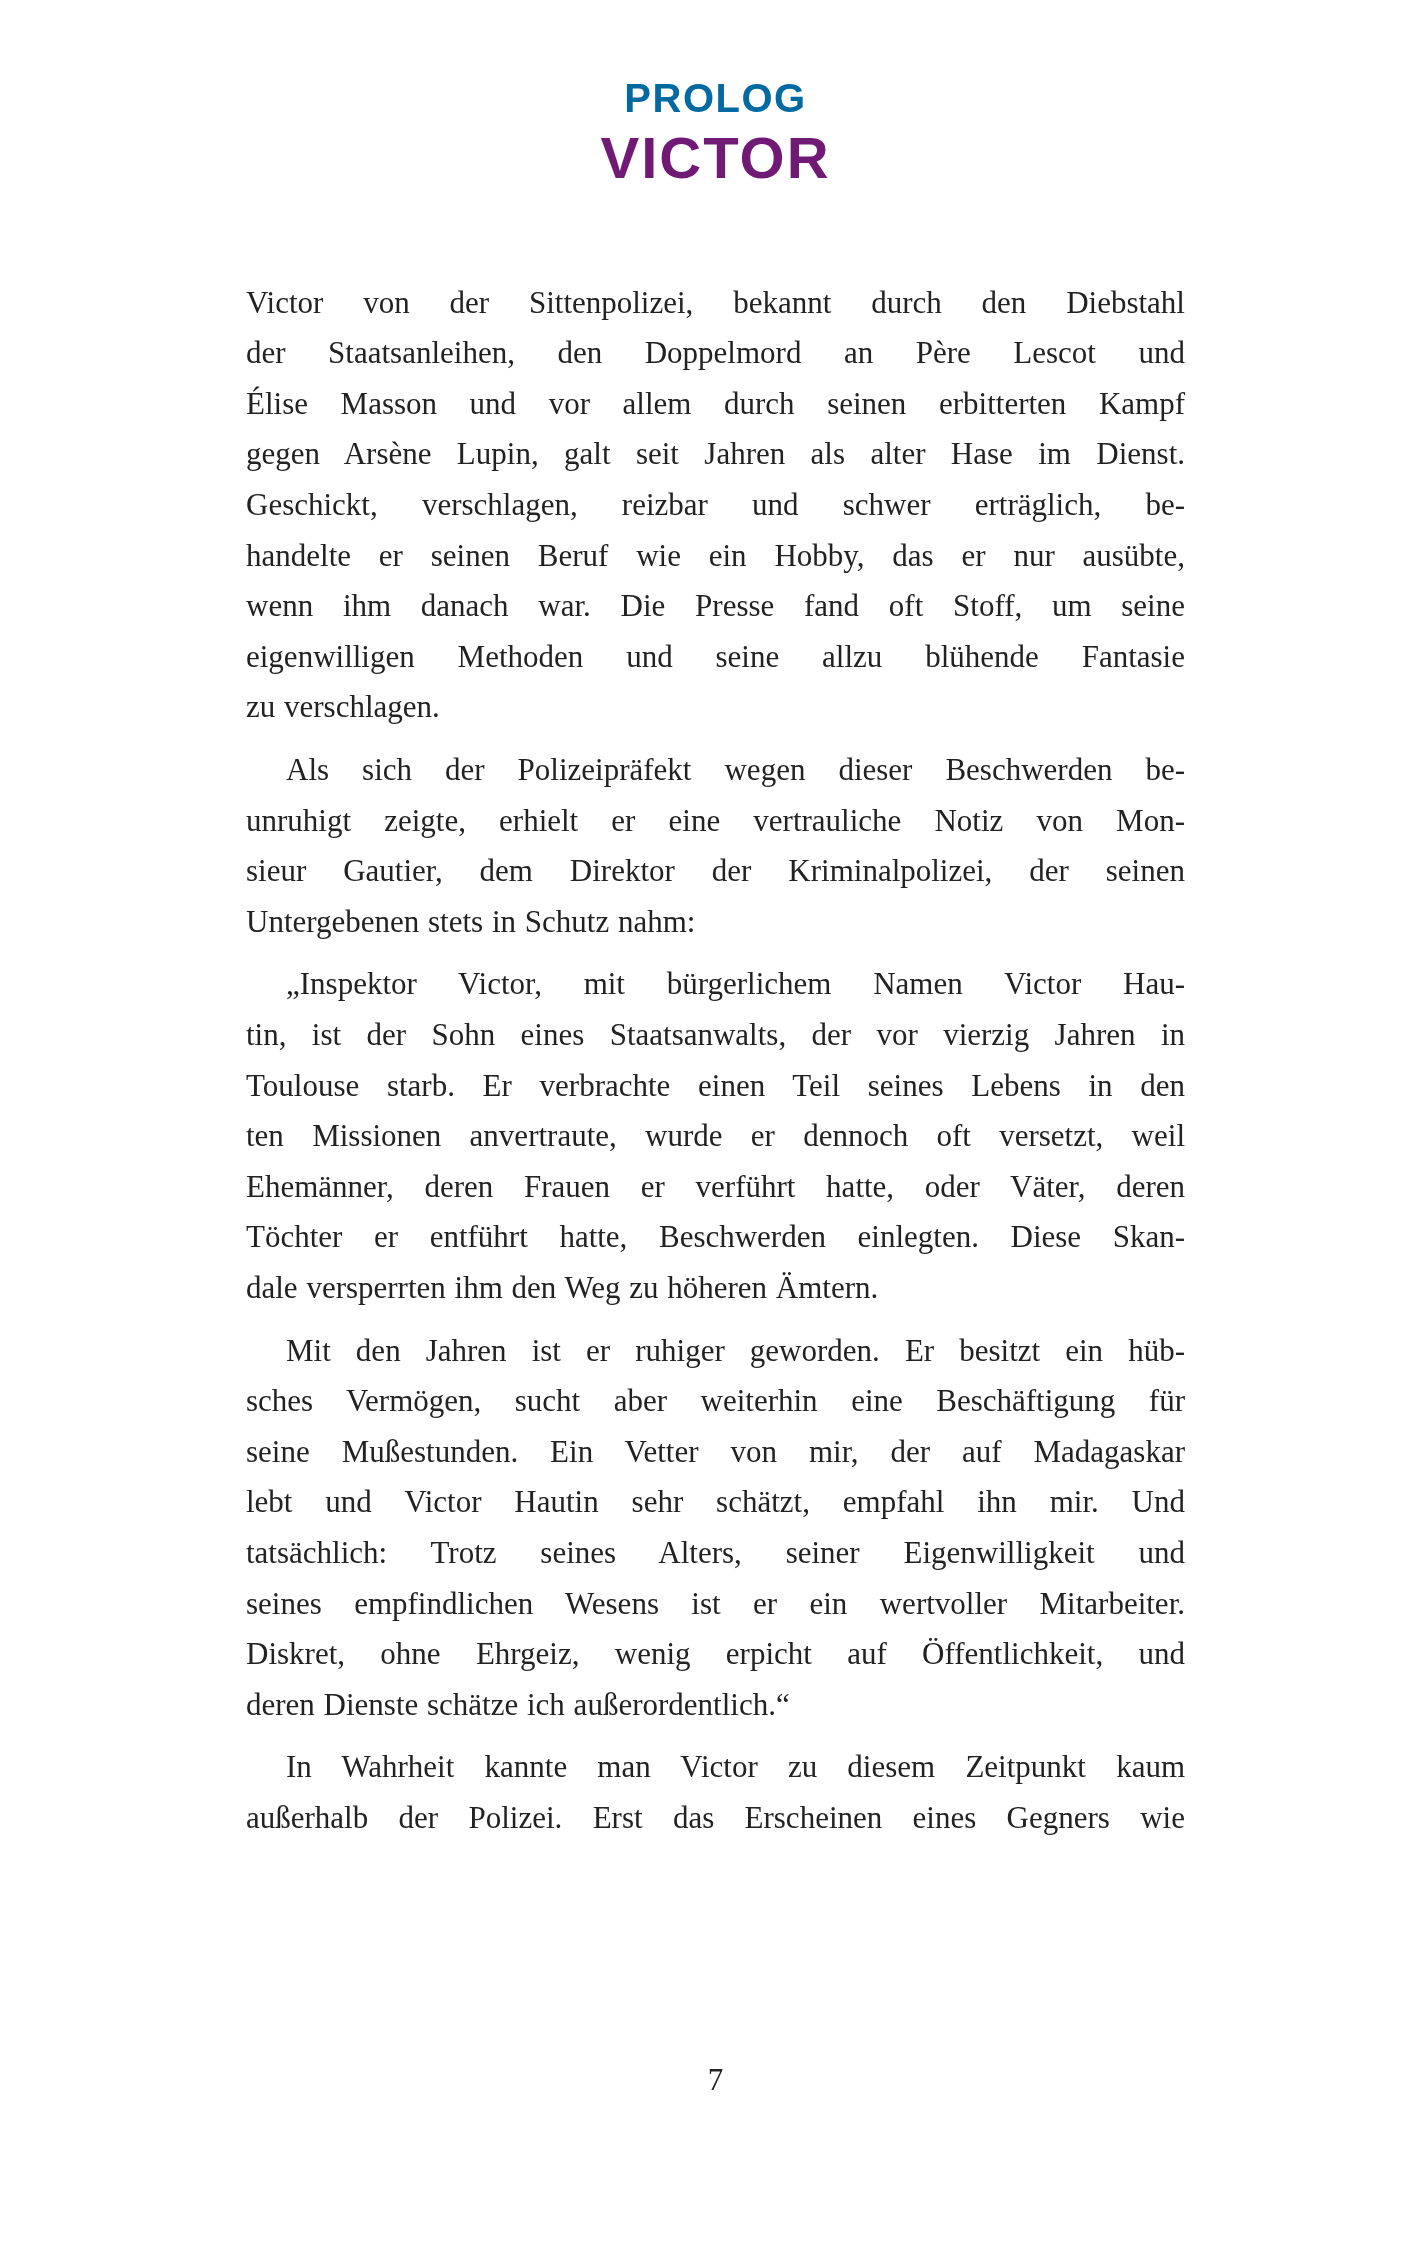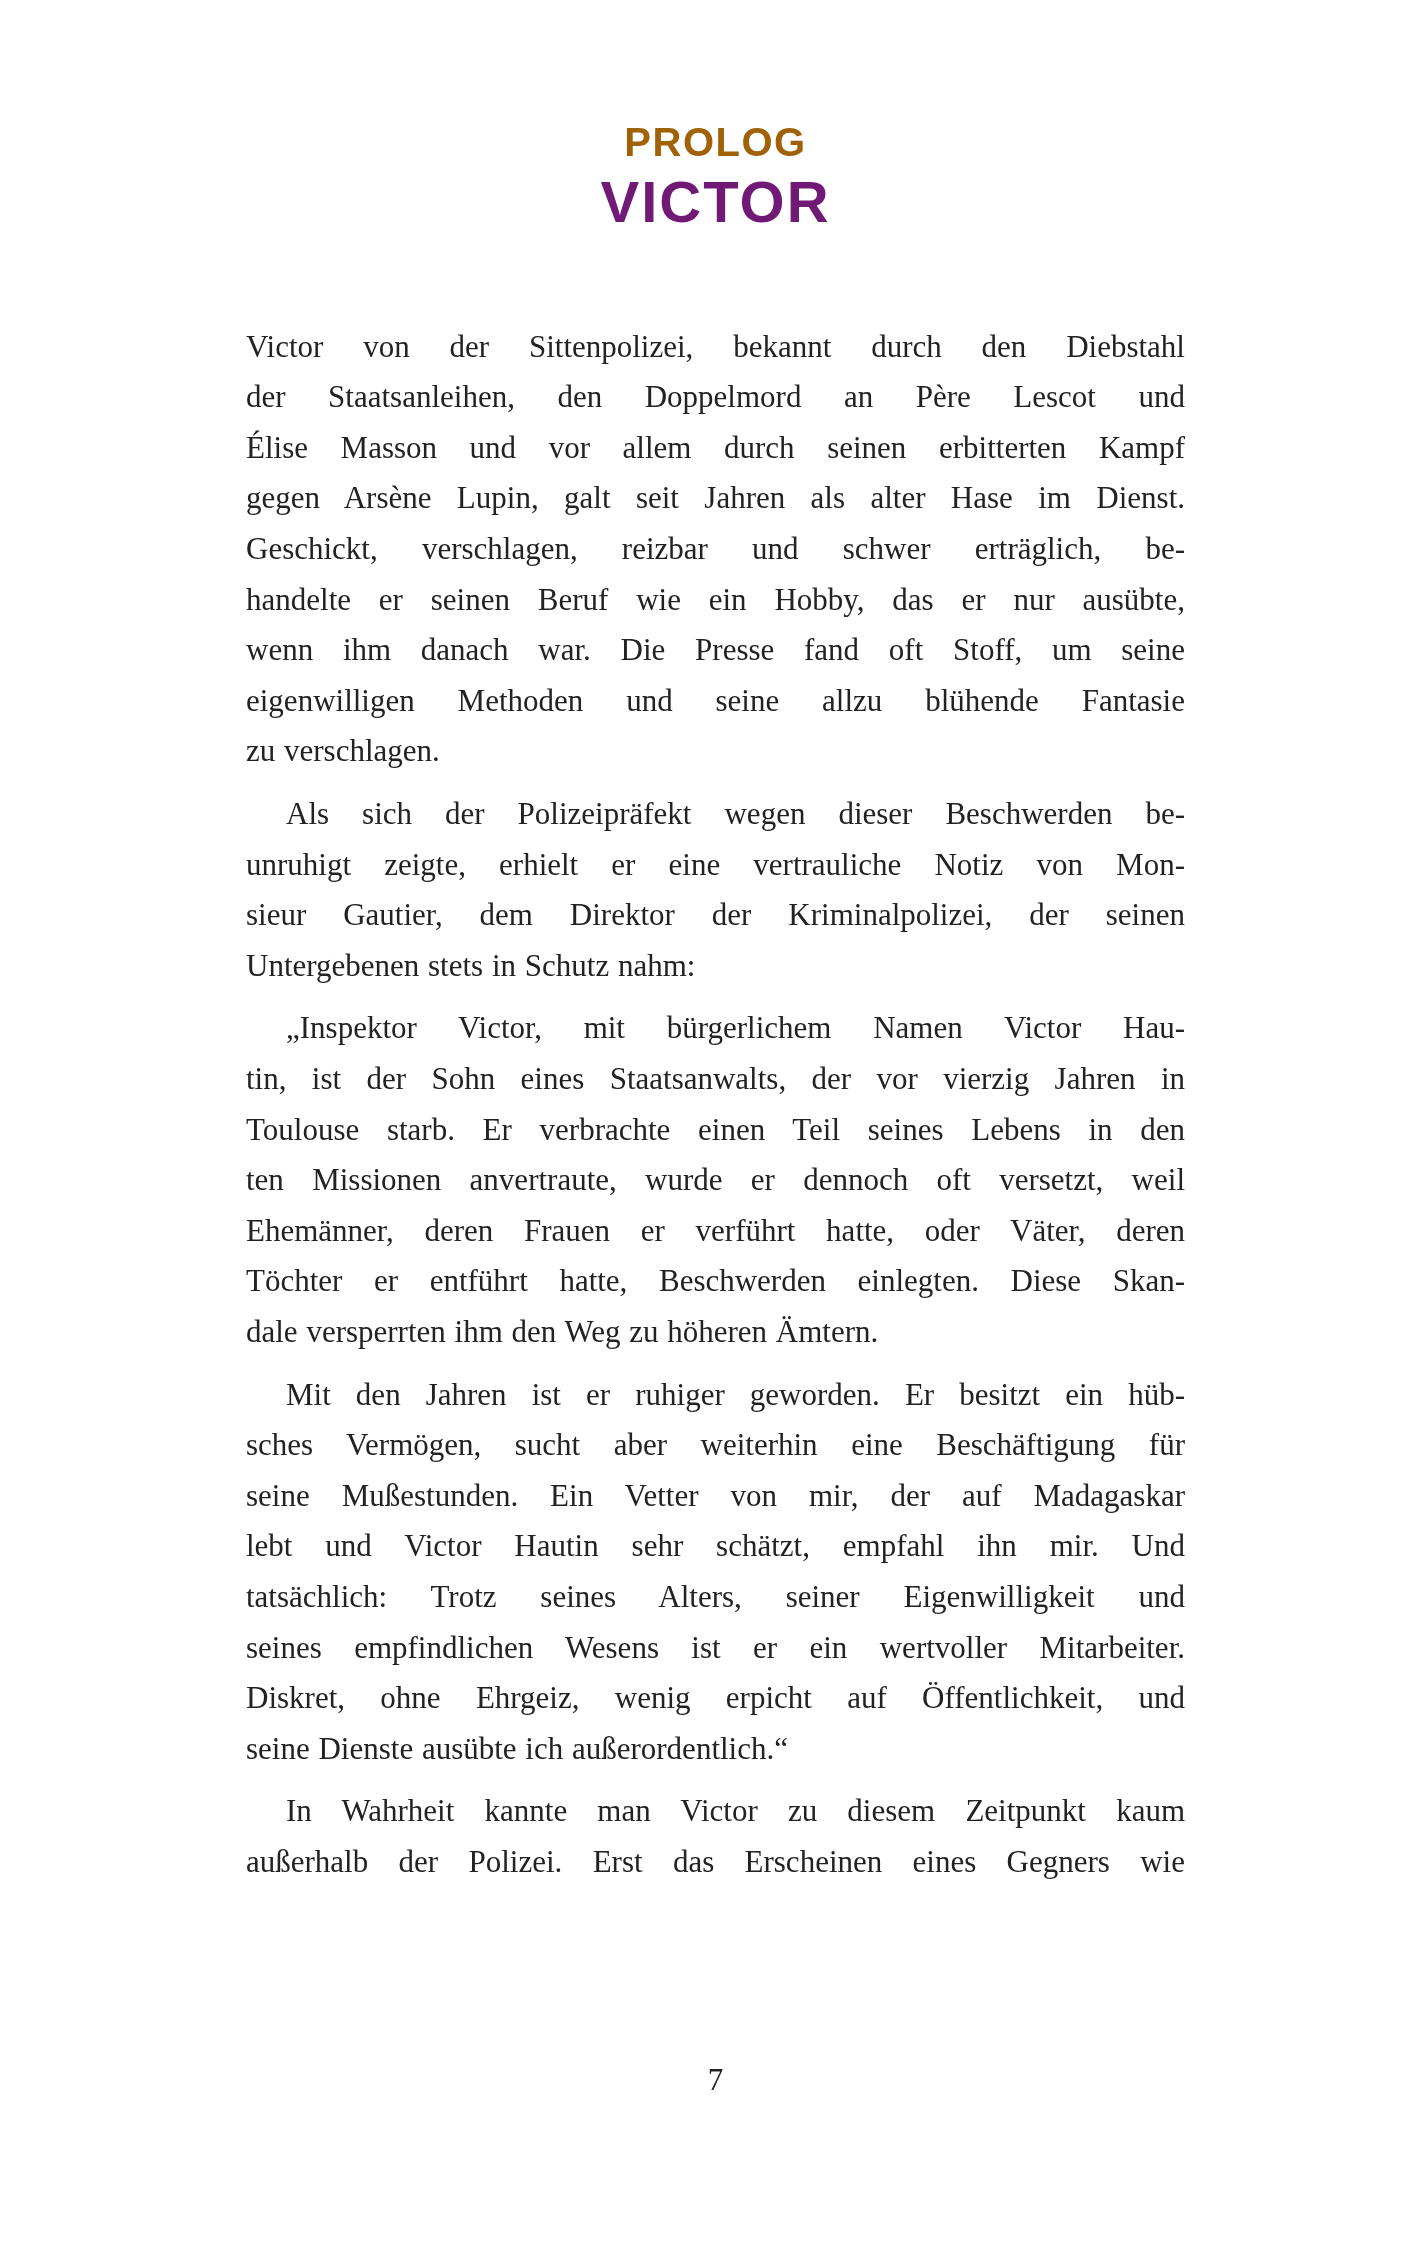--- a/index.html
+++ b/index.html
@@ -16,28 +16,28 @@
     color: #1d1d1d;
     overflow: hidden;
   }
   .content {
     position: absolute;
     left: 234px;
     top: 0;
     width: 963px;
   }
   .heading-kicker {
-    margin-top: 119px;
+    margin-top: 75px;
     text-align: center;
     font-family: "Liberation Sans", sans-serif;
     font-weight: 700;
     font-size: 40px;
     line-height: 1.15;
     letter-spacing: 1.5px;
-    color: #a16207;
+    color: #0369a1;
   }
   .heading-title {
     margin-top: 4px;
     text-align: center;
     font-family: "Liberation Sans", sans-serif;
     font-weight: 700;
     font-size: 58px;
     line-height: 1.15;
     letter-spacing: 2px;
     color: #701a75;
@@ -108,21 +108,21 @@
           <div class="line last">dale versperrten ihm den Weg zu höheren Ämtern.</div>
         </div>
         <div class="paragraph">
           <div class="line indent">Mit den Jahren ist er ruhiger geworden. Er besitzt ein hüb-</div>
           <div class="line">sches Vermögen, sucht aber weiterhin eine Beschäftigung für</div>
           <div class="line">seine Mußestunden. Ein Vetter von mir, der auf Madagaskar</div>
           <div class="line">lebt und Victor Hautin sehr schätzt, empfahl ihn mir. Und</div>
           <div class="line">tatsächlich: Trotz seines Alters, seiner Eigenwilligkeit und</div>
           <div class="line">seines empfindlichen Wesens ist er ein wertvoller Mitarbeiter.</div>
           <div class="line">Diskret, ohne Ehrgeiz, wenig erpicht auf Öffentlichkeit, und</div>
-          <div class="line last">seine Dienste ausübte ich außerordentlich.“</div>
+          <div class="line last">deren Dienste schätze ich außerordentlich.“</div>
         </div>
         <div class="paragraph">
           <div class="line indent">In Wahrheit kannte man Victor zu diesem Zeitpunkt kaum</div>
           <div class="line">außerhalb der Polizei. Erst das Erscheinen eines Gegners wie</div>
         </div>
       </div>
   </div>
   <div class="page-number">7</div>
 </div>
 

